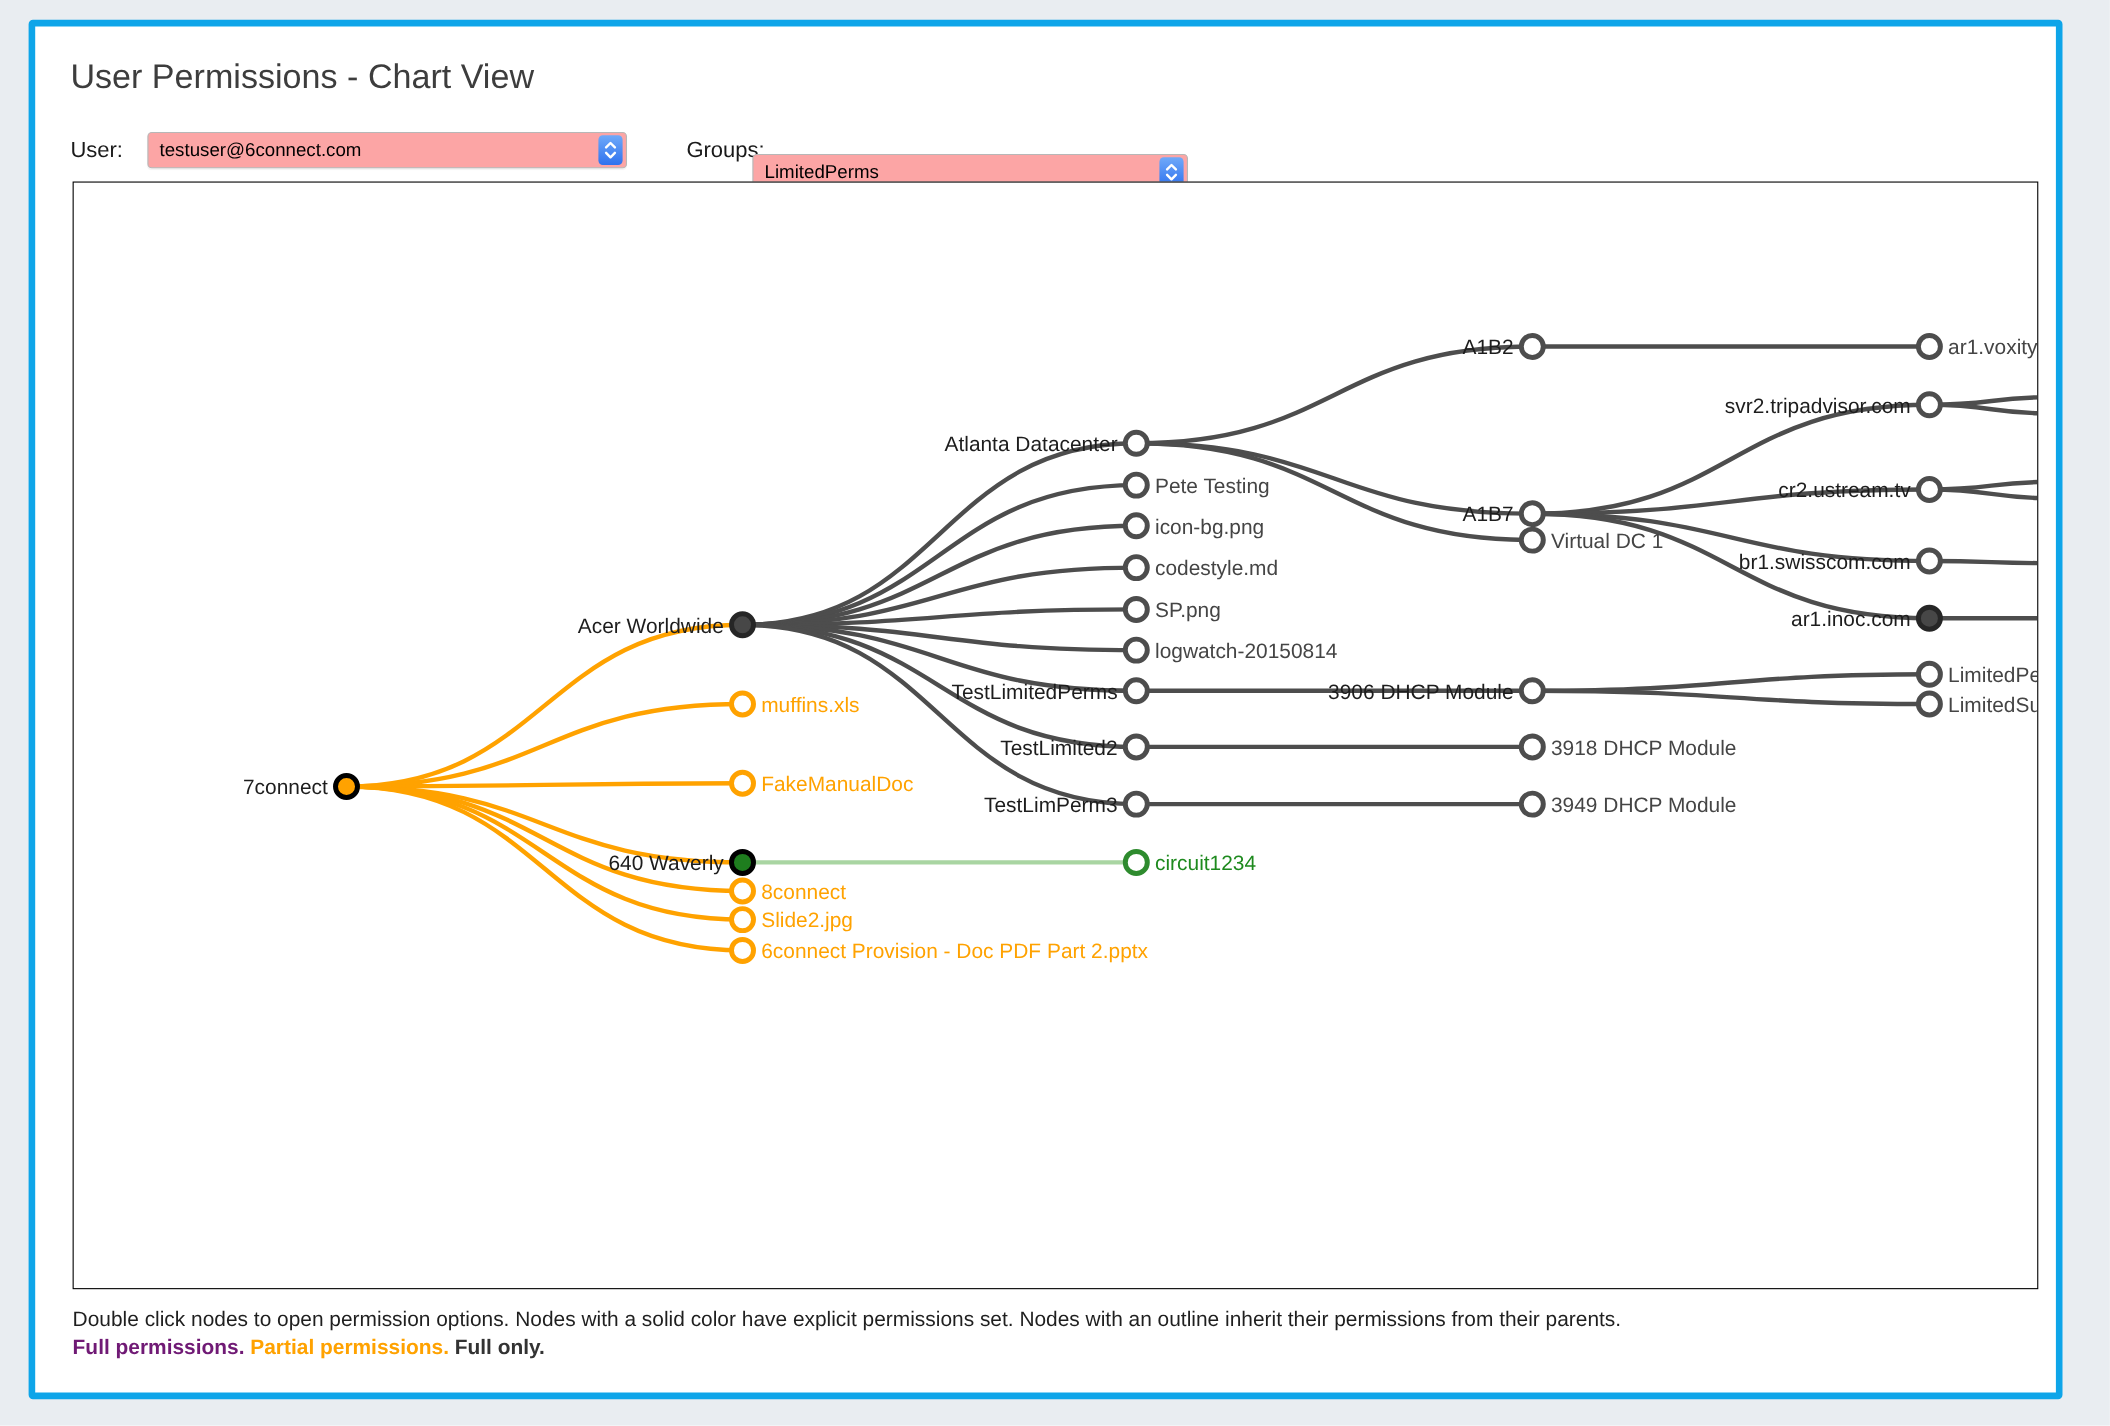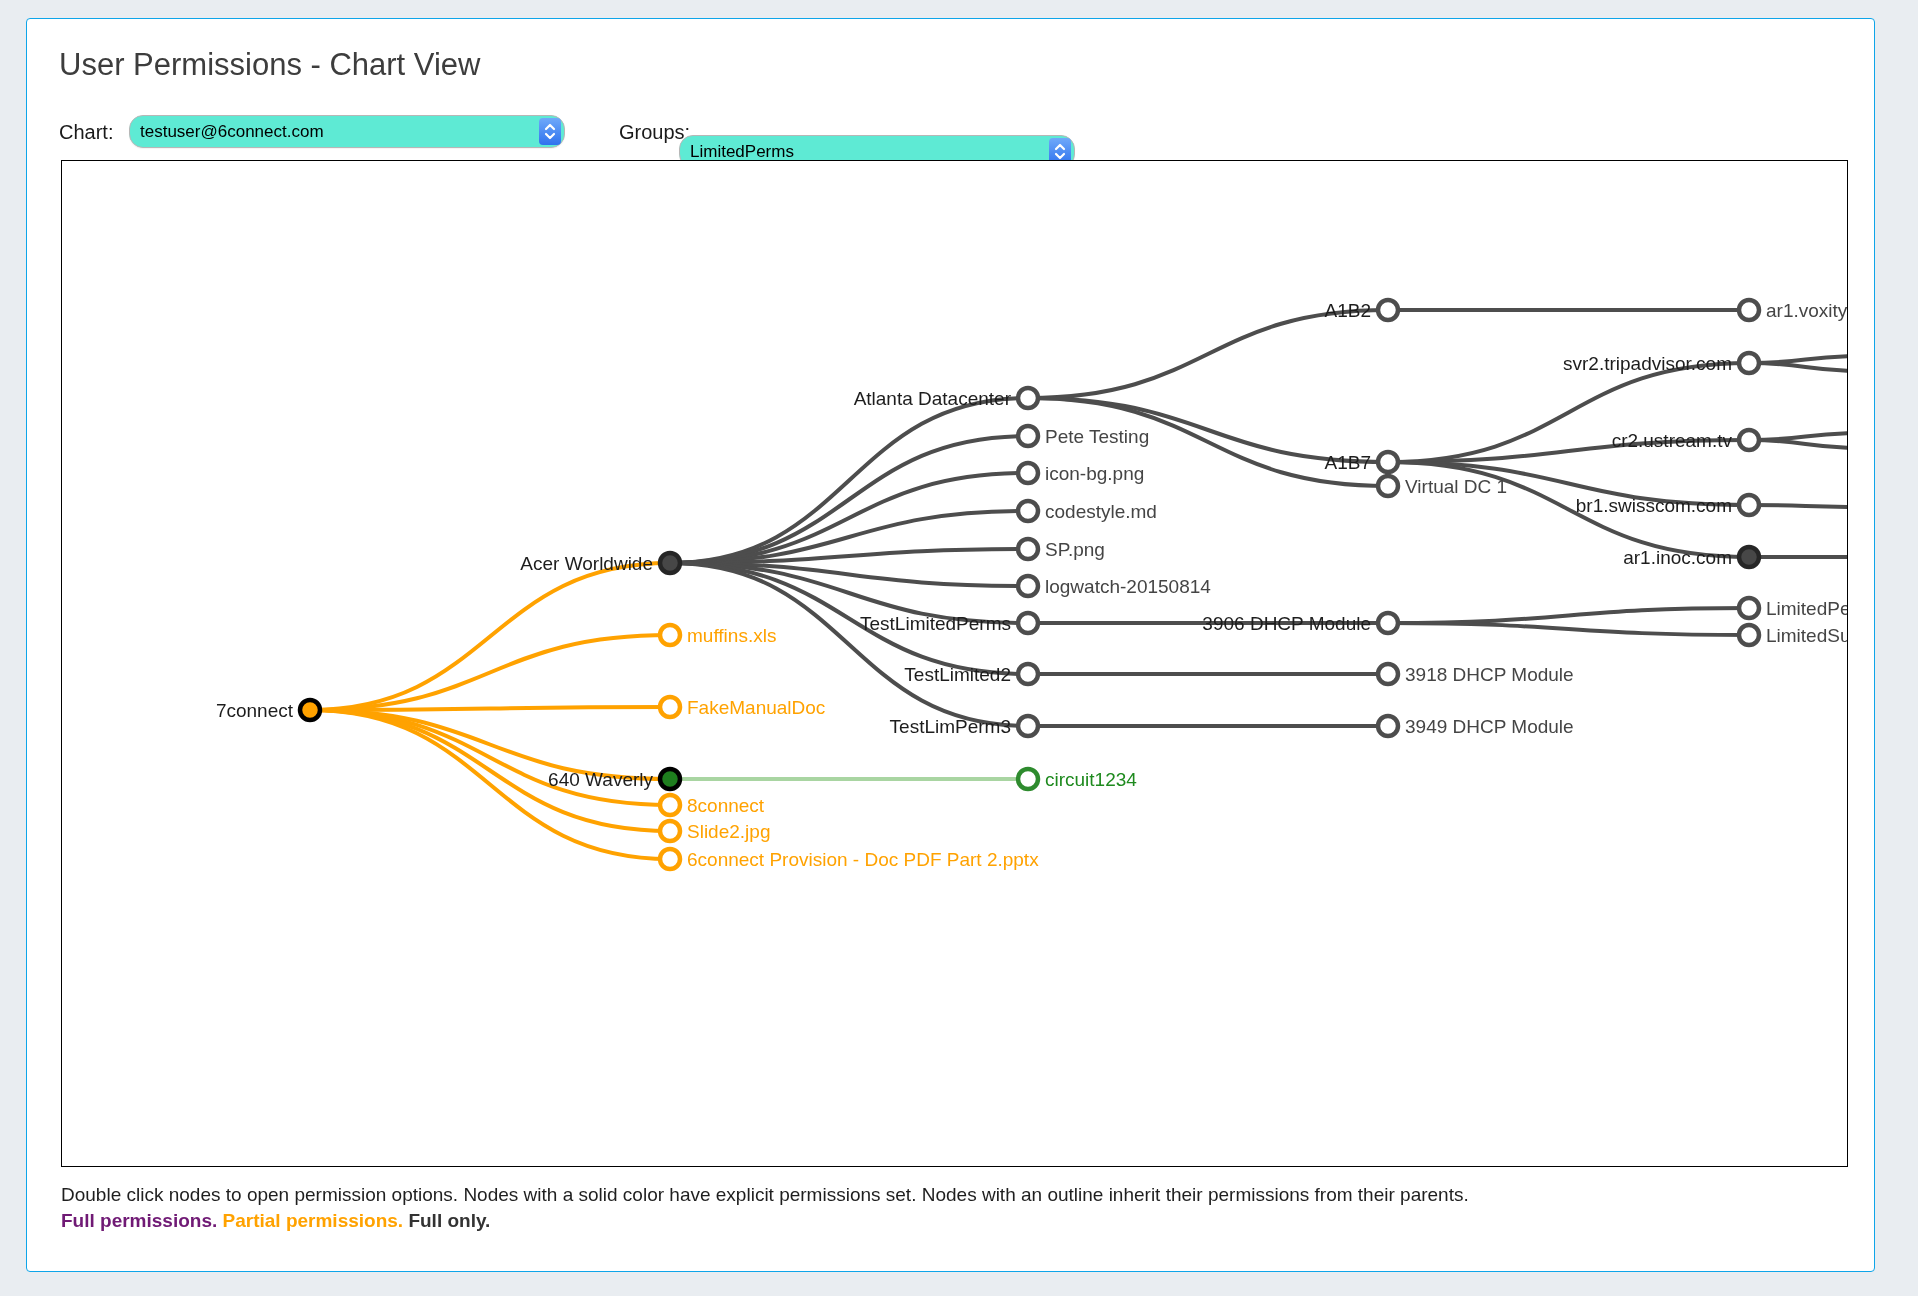--- a/index.html
+++ b/index.html
@@ -4,33 +4,33 @@
 <style>
   html,body{margin:0;padding:0;}
   body{
     width:1918px;height:1296px;position:relative;
     background:#e9edf1;
     font-family:"Liberation Sans", sans-serif;
     -webkit-font-smoothing:antialiased;
   }
   .card{
     position:absolute;left:26px;top:18px;width:1849px;height:1254px;
-    background:#ffffff;border:1px solid #0ea5e9;border-radius:4px;
+    background:#ffffff;border:6px solid #0ea5e9;border-radius:4px;
     box-sizing:border-box;
   }
   .page-title{
     position:absolute;left:32px;top:28px;
     font-size:31px;color:#3d3d3d;font-weight:400;
   }
   .ctl-label{
     position:absolute;top:102px;font-size:20px;color:#1a1a1a;
   }
   .select{
-    position:absolute;top:96px;height:33px;background:#5eead4;
-    border:1px solid #b7b7b7;border-radius:14px;box-sizing:border-box;
+    position:absolute;top:96px;height:33px;background:#fca5a5;
+    border:1px solid #b7b7b7;border-radius:4px;box-sizing:border-box;
     display:flex;align-items:center;cursor:default;
     box-shadow:0 1px 1px rgba(0,0,0,0.05);
   }
   .select .select-value{
     flex:1;padding-left:10px;font-size:17px;color:#000;
     white-space:nowrap;overflow:hidden;
   }
   .select .stepper{
     width:22px;height:27px;margin:2px 3px 2px 0;border-radius:4px;
     background:linear-gradient(#6fa9f9,#2f72ee);
@@ -51,21 +51,21 @@
   .lg-partial{color:#ffa200;}
   .lg-read{color:#333333;}
 </style>
 </head>
 <body>
 
 <div class="card">
 
   <div class="page-title">User Permissions - Chart View</div>
 
-  <div class="ctl-label" style="left:32px;">Chart:</div>
+  <div class="ctl-label" style="left:32px;">User:</div>
 
   <div class="select" style="left:102px;width:436px;">
     <span class="select-value">testuser@6connect.com</span>
     <span class="stepper">
       <svg width="14" height="19" viewBox="0 0 14 19">
         <polyline points="3,7 7,3 11,7" fill="none" stroke="#ffffff" stroke-width="2.2" stroke-linecap="round" stroke-linejoin="round"></polyline>
         <polyline points="3,12 7,16 11,12" fill="none" stroke="#ffffff" stroke-width="2.2" stroke-linecap="round" stroke-linejoin="round"></polyline>
       </svg>
     </span>
   </div>

